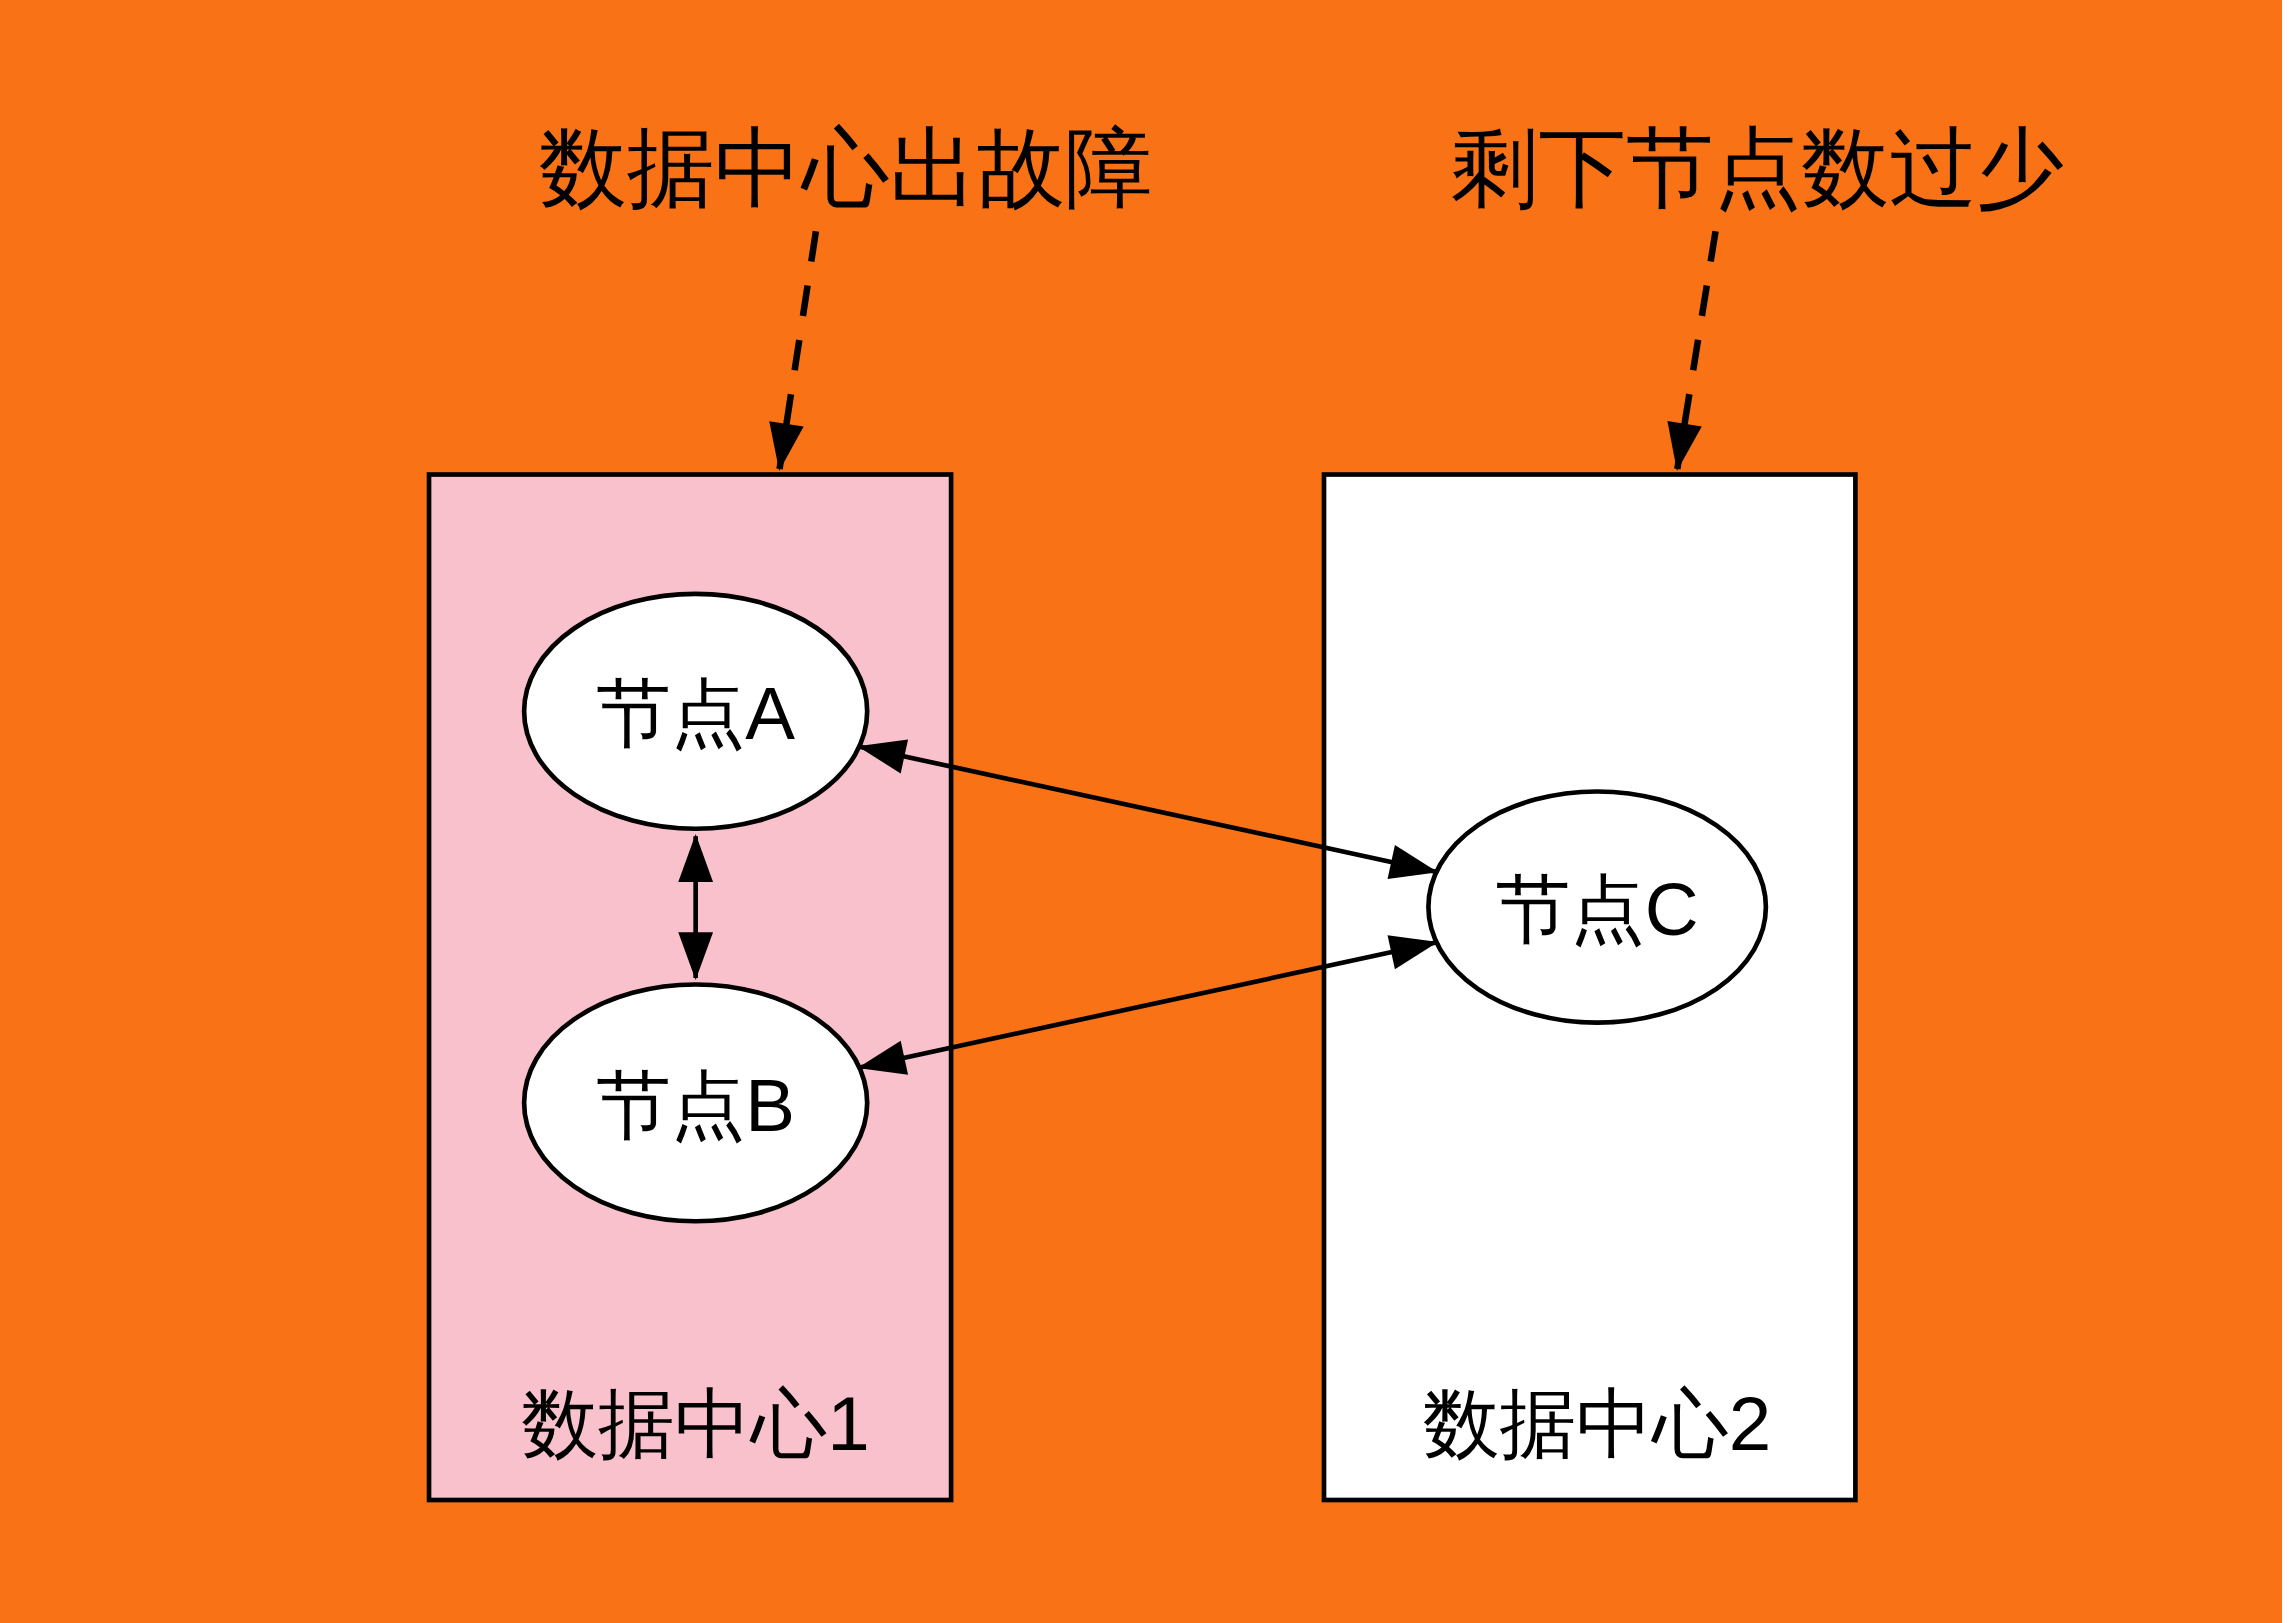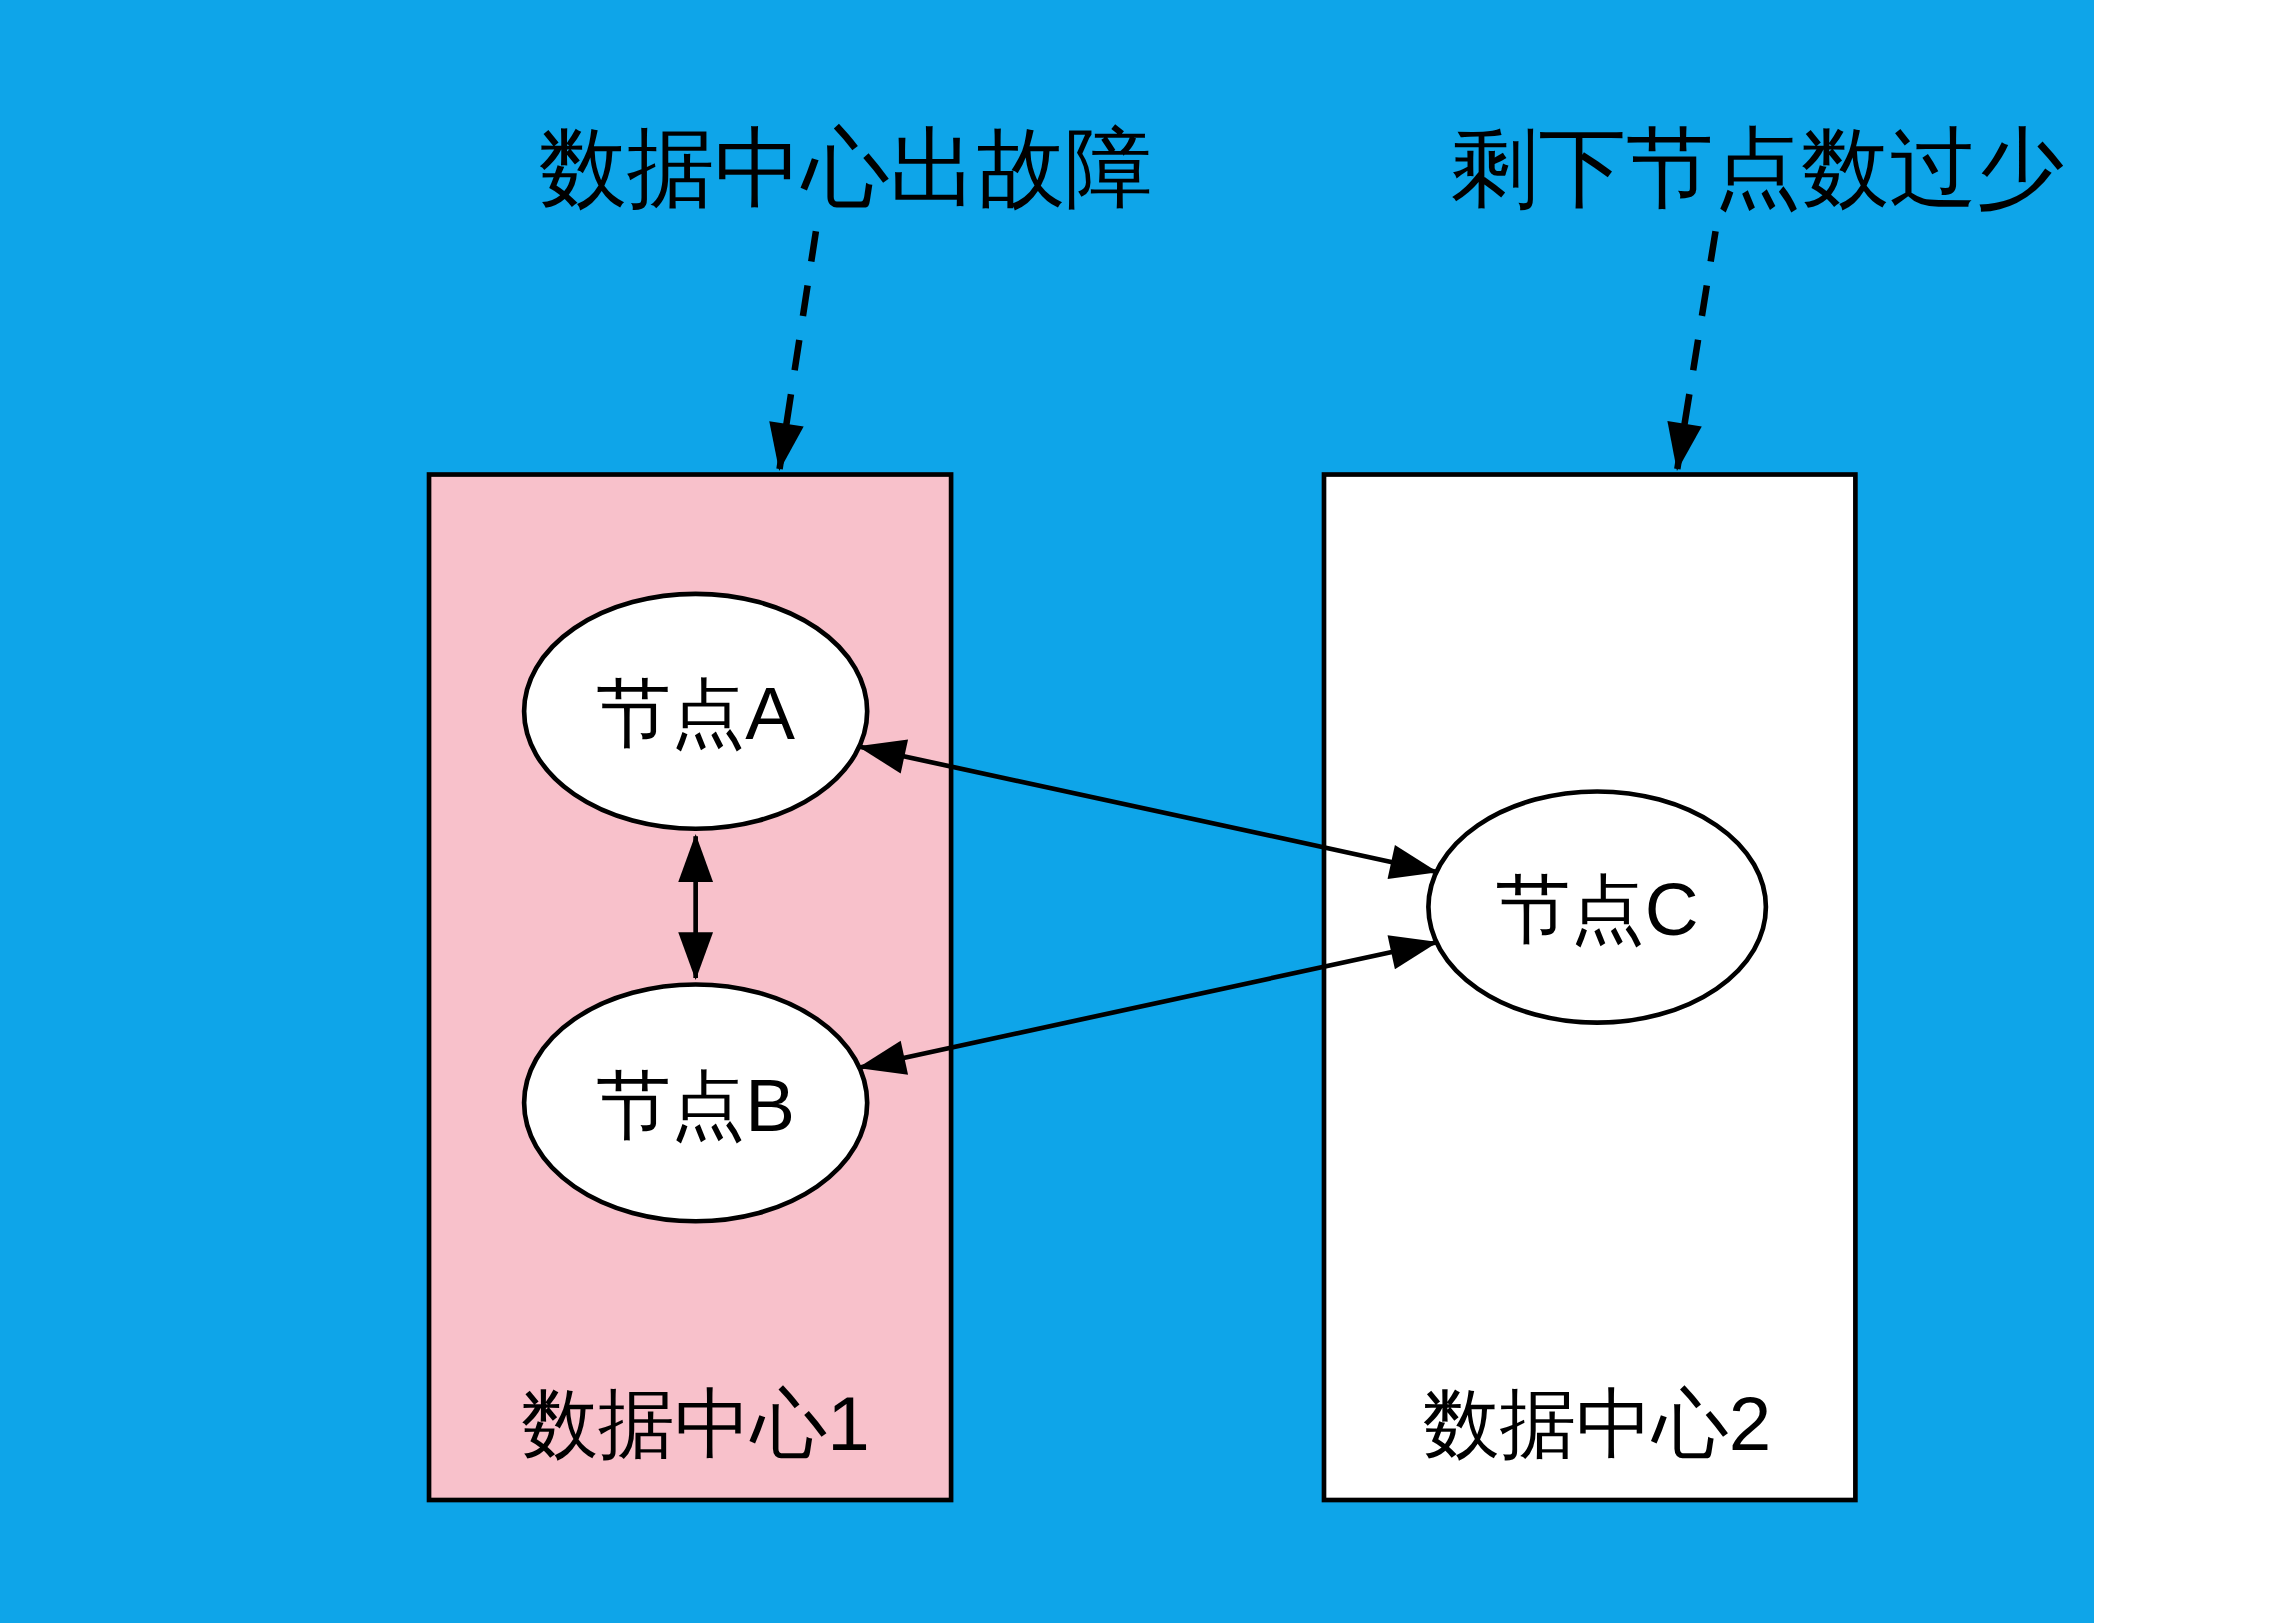--- a/index.html
+++ b/index.html
@@ -2,23 +2,23 @@
 <html style="font-size:15px"><head>
 <meta charset="utf-8">
 <style>
   html, body {
     margin: 0;
     padding: 0;
     background: #FFFFFF;
   }
   .canvas {
     position: relative;
-    width: 2094px;
+    width: 2282px;
     height: 1624px;
-    background: #0ea5e9;
+    background: #f97316;
     overflow: hidden;
   }
   svg {
     display: block;
   }
   text {
     font-family: "Liberation Sans", "DejaVu Sans", sans-serif;
     fill: #000000;
     font-weight: 500;
   }

